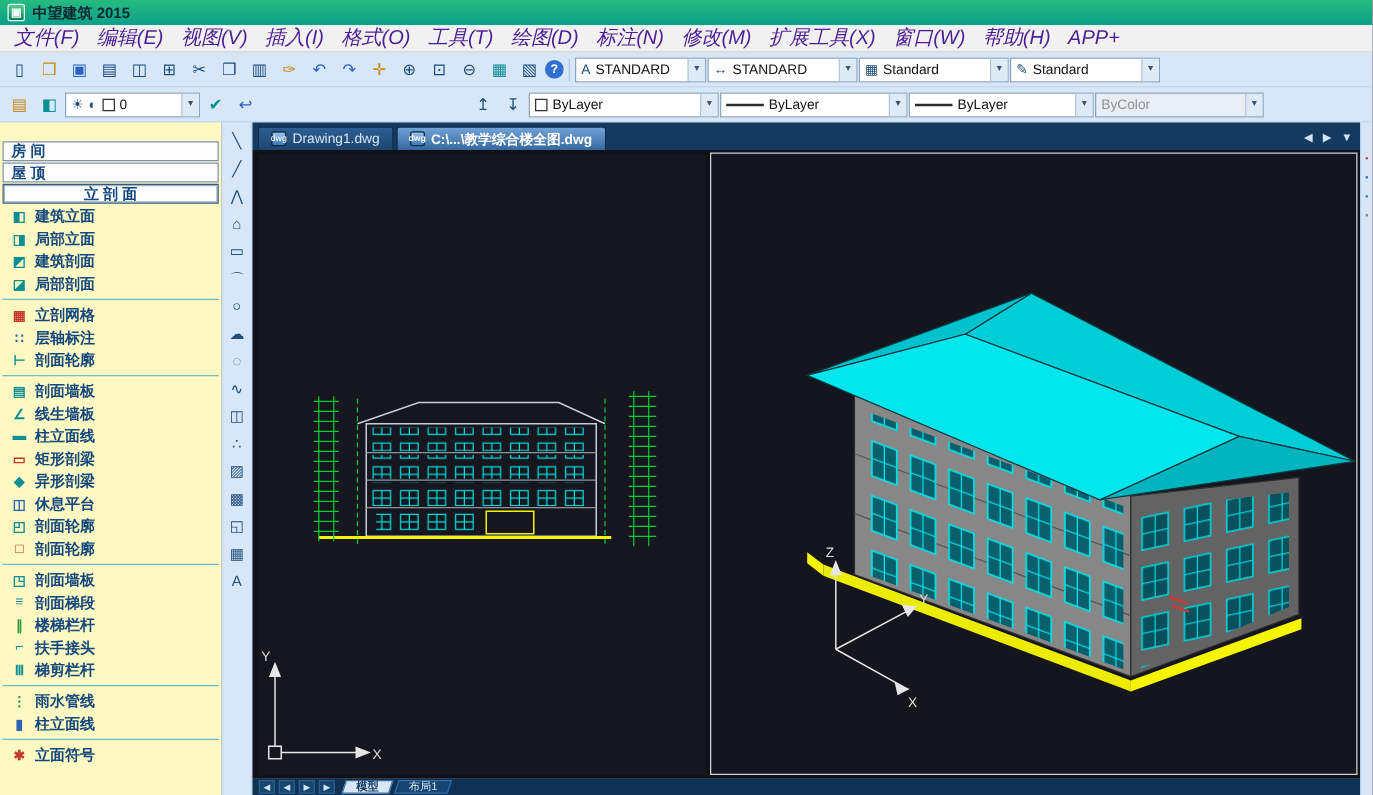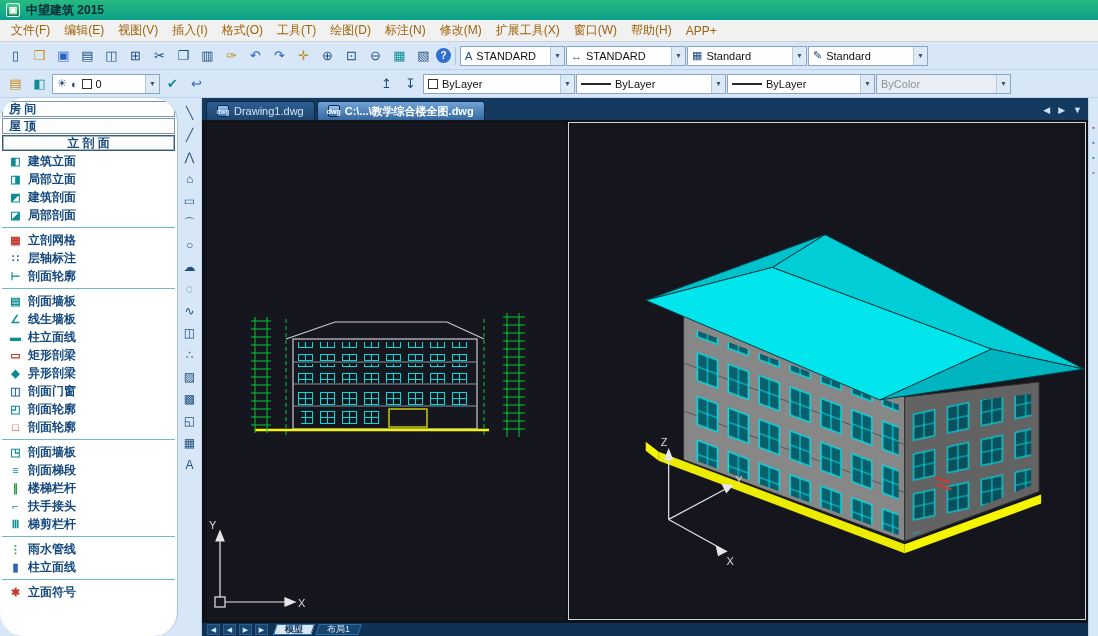--- a/index.html
+++ b/index.html
@@ -8,21 +8,21 @@
   .app { width:1098px; height:636px; display:flex; flex-direction:column; background:#d8e7f8; }
 
   
   .titlebar { height:20px; flex:0 0 20px; background:linear-gradient(180deg,#27ba80,#0ba089);
     display:flex; align-items:center; gap:6px; padding:0 6px; font-size:12px; font-weight:bold; color:#0a2a33; }
   .appico { width:14px; height:14px; background:linear-gradient(180deg,#4fd08f,#0c7a4f);
     border:1px solid #e7fff3; border-radius:2px; color:#fff; font-size:9px; line-height:12px; text-align:center; }
 
   
   .menubar { height:22px; flex:0 0 22px; background:#f1f1f1; border-bottom:1px solid #d2d2d2;
-    display:flex; align-items:center; padding-left:4px; font-size:12px; color:#a16207; }
+    display:flex; align-items:center; padding-left:4px; font-size:16px; color:#4c1d95;font-style:italic; }
   .menu-item { padding:2px 7px; white-space:nowrap; }
 
   
   .tbrow { height:28px; flex:0 0 28px; background:#d8e7f8; border-bottom:1px solid #bcd2ea;
     display:flex; align-items:center; gap:1px; padding:0 4px; }
   .tbtn { width:23px; height:22px; display:flex; align-items:center; justify-content:center;
     font-size:13px; color:#1d4d7c; border:1px solid transparent; }
   .tbtn span { pointer-events:none; }
   .g-blue{color:#2a62c4} .g-warm{color:#c8891a} .g-red{color:#c23a2e} .g-teal{color:#0b8e94} .g-gray{color:#777}
   .g-help{ background:#2f6fd0; color:#fff; border-radius:50%; width:15px; height:15px; font-size:10px;
@@ -36,22 +36,22 @@
     font-size:7px; color:#35567a; display:flex; align-items:center; justify-content:center; flex:0 0 14px; }
   .combo .cico { font-size:11px; color:#1d4d7c; }
   .combo.disabled { background:#e9eef4; color:#8a94a0; }
   .w105{width:105px} .w120{width:120px} .w108{width:108px} .w152{width:152px} .w150{width:150px} .w148{width:148px} .w135{width:135px}
   .swatch { width:10px; height:10px; background:#fff; border:1px solid #333; flex:0 0 10px; }
   .linespec { width:30px; border-top:2px solid #2a2a2a; }
 
   
   .main { flex:1; display:flex; min-height:0; }
 
-  .sidepanel { width:178px; flex:0 0 178px; background:#ffffff; border-right:1px solid #a9c0d4;
-    font-size:12px; color:#15497e; overflow:hidden; padding-top:2px;border-radius:24px; }
+  .sidepanel { width:178px; flex:0 0 178px; background:#fef9c3; border-right:1px solid #a9c0d4;
+    font-size:12px; color:#15497e; overflow:hidden; padding-top:14px; }
   .sp-row { height:18px; display:flex; align-items:center; gap:6px; padding:0 4px 0 9px; font-weight:bold; }
   .sp-row .ic { width:13px; text-align:center; font-size:11px; flex:0 0 13px; }
   .sp-row.btn { height:16px; margin:1px 2px; background:#fdfdfe; border:1px solid #7e94a8; padding:0 6px; }
   .sp-row.pressed { border:1px solid #3c5a74; box-shadow:inset 0 0 0 1px #9fb6c8;justify-content:center; }
   .sp-row.sep { height:1px; background:#6fb7c9; margin:3px 2px; padding:0; }
   .sp-row.ic-teal .ic{color:#0b8e94} .sp-row.ic-red .ic{color:#c23a2e}
   .sp-row.ic-blue .ic{color:#2a62b4} .sp-row.ic-green .ic{color:#2d9b43}
 
   .toolcol { width:24px; flex:0 0 24px; background:#d8e7f8; border-right:1px solid #bcd2ea;
     display:flex; flex-direction:column; align-items:center; padding-top:7px; gap:6px; }
@@ -323,21 +323,21 @@
         <div class="sp-row item ic-red">
         <span class="ic">▭</span>
         <span class="lbl">矩形剖梁</span>
       </div>
         <div class="sp-row item ic-teal">
         <span class="ic">◆</span>
         <span class="lbl">异形剖梁</span>
       </div>
         <div class="sp-row item ic-blue">
         <span class="ic">◫</span>
-        <span class="lbl">剖面门窗</span>
+        <span class="lbl">休息平台</span>
       </div>
         <div class="sp-row item ic-teal">
         <span class="ic">◰</span>
         <span class="lbl">剖面轮廓</span>
       </div>
         <div class="sp-row item ic-red">
         <span class="ic">□</span>
         <span class="lbl">剖面轮廓</span>
       </div>
         <div class="sp-row sep">

